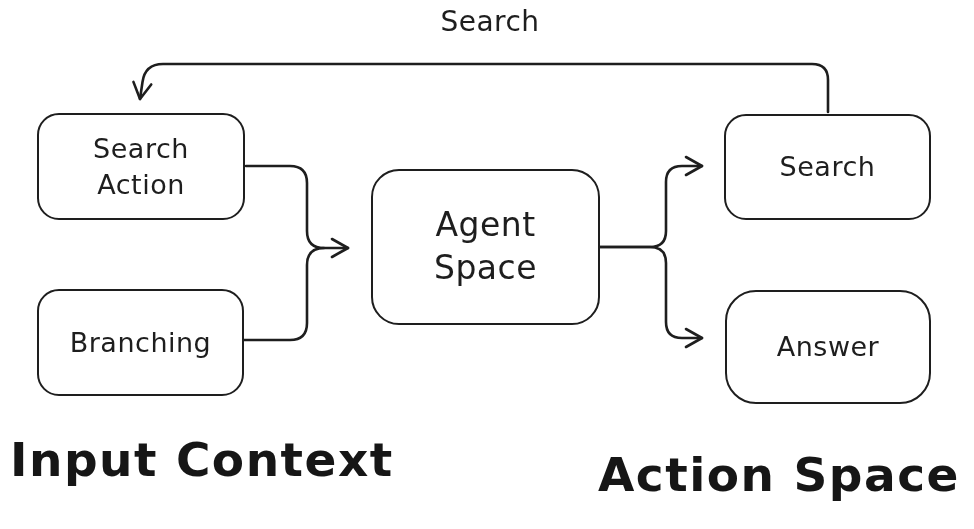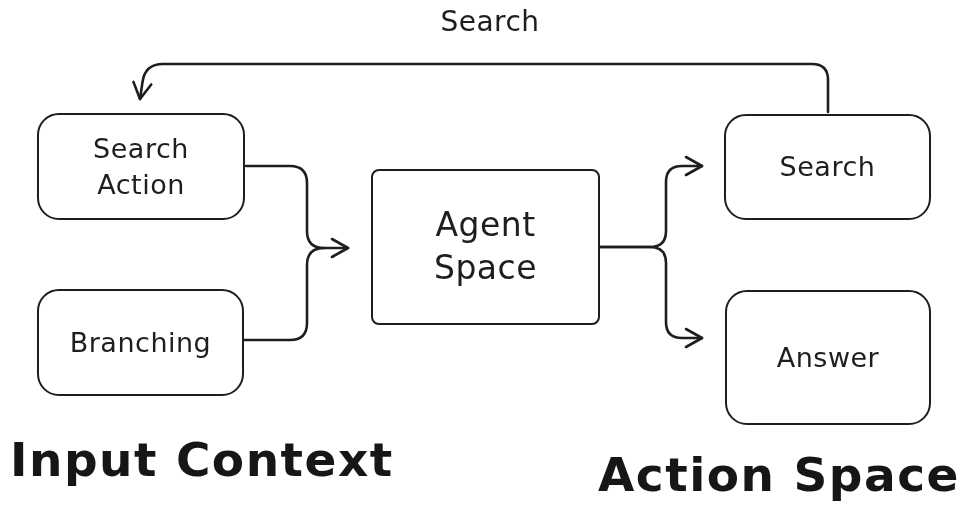--- a/index.html
+++ b/index.html
@@ -34,23 +34,23 @@
     justify-content: center;
     text-align: center;
     font-size: 27px;
     line-height: 1.3;
     letter-spacing: 0.5px;
   }
   .node span { display: block; }
   .node-search-results { left: 37px;  top: 113px; width: 208px; height: 107px; }
   .node-question       { left: 37px;  top: 289px; width: 207px; height: 107px; }
   .node-agent          { left: 371px; top: 169px; width: 229px; height: 156px;
-                         font-size: 33px; border-radius: 8px; }
+                         font-size: 33px; border-radius: 28px; }
   .node-search         { left: 724px; top: 114px; width: 207px; height: 106px; }
-  .node-answer         { left: 725px; top: 290px; width: 206px; height: 135px; }
+  .node-answer         { left: 725px; top: 290px; width: 206px; height: 114px; border-radius: 31px; }
 
   .edge-label {
     position: absolute;
     font-size: 28px;
     letter-spacing: 0.5px;
     text-align: center;
     white-space: nowrap;
   }
   .label-looping   { left: 390px; top: 5px;   width: 200px; }
   .label-branching { left: 730px; top: 234px; width: 200px; }

